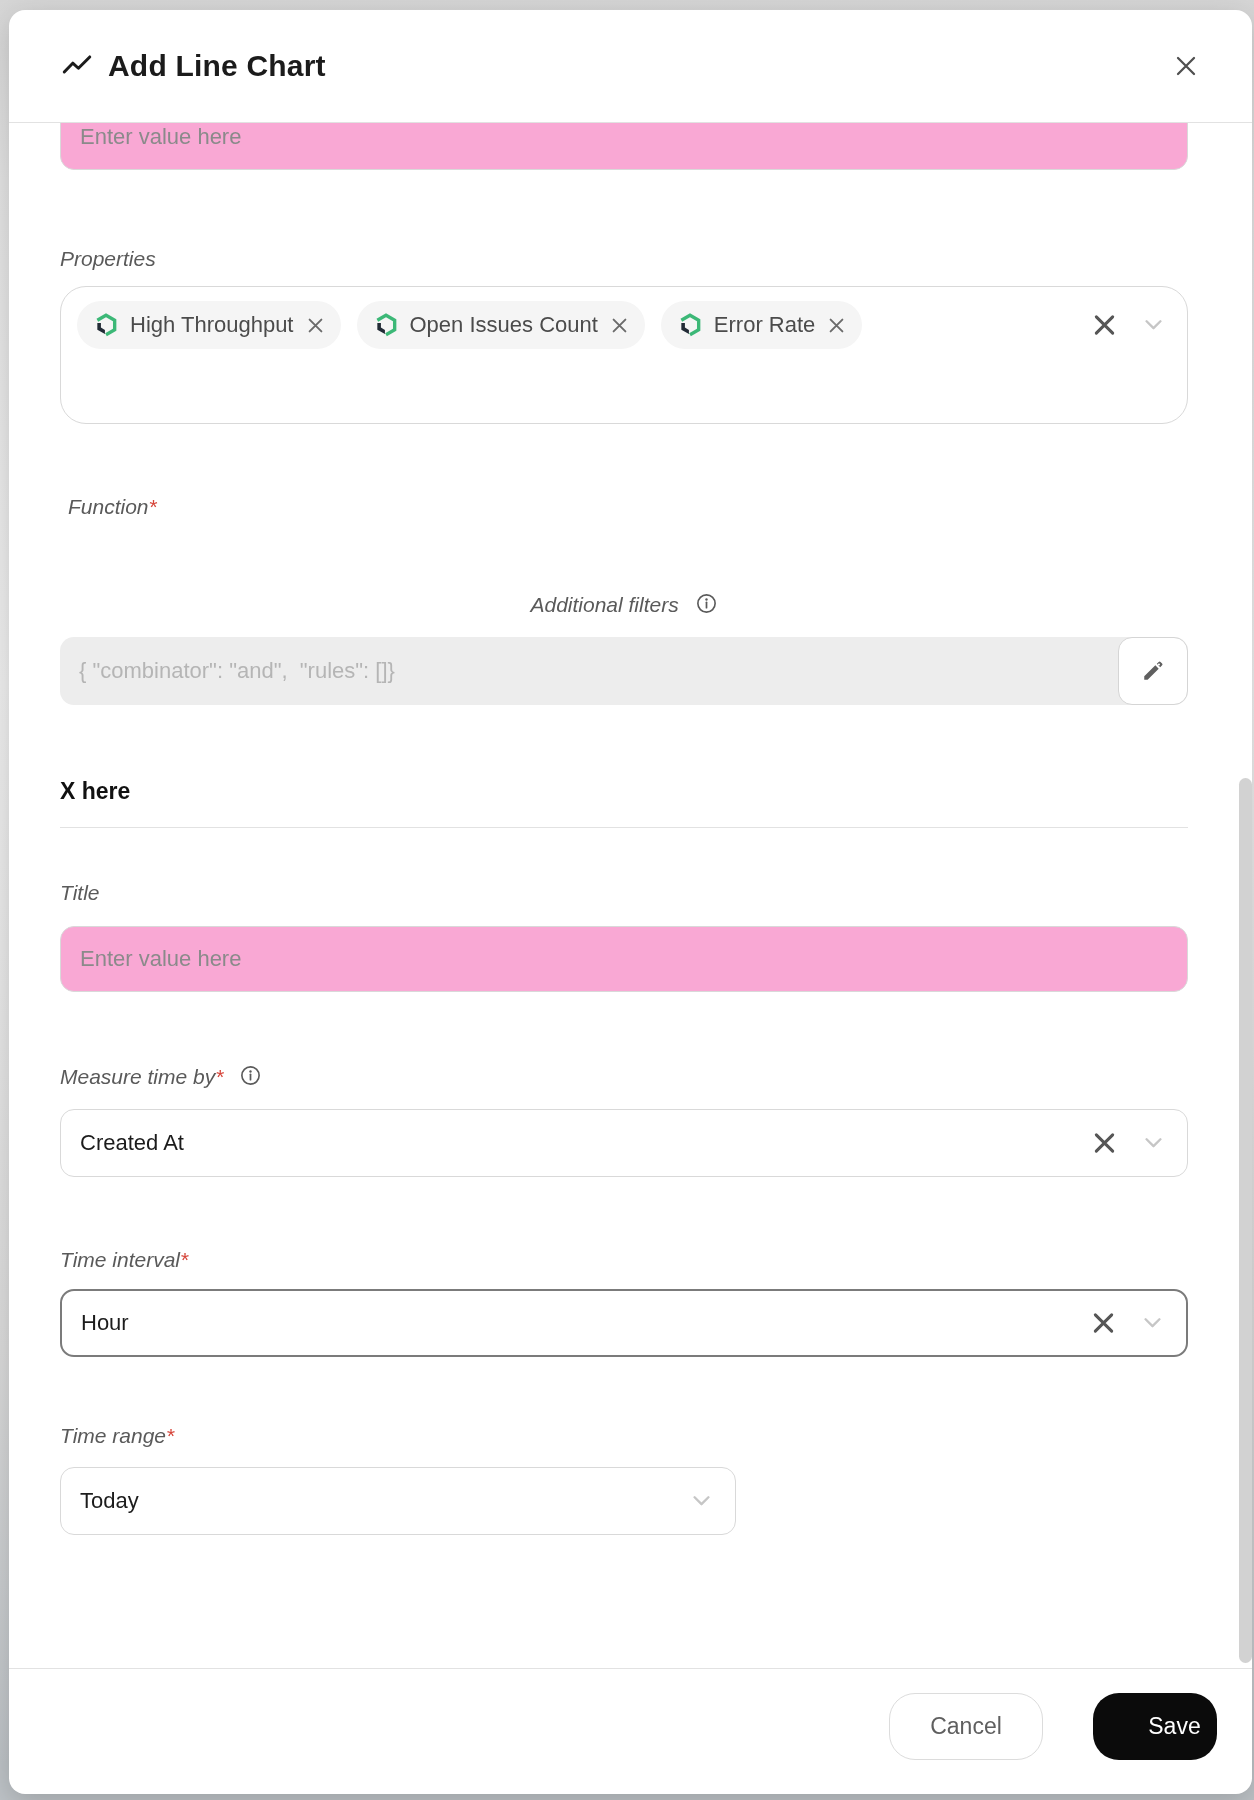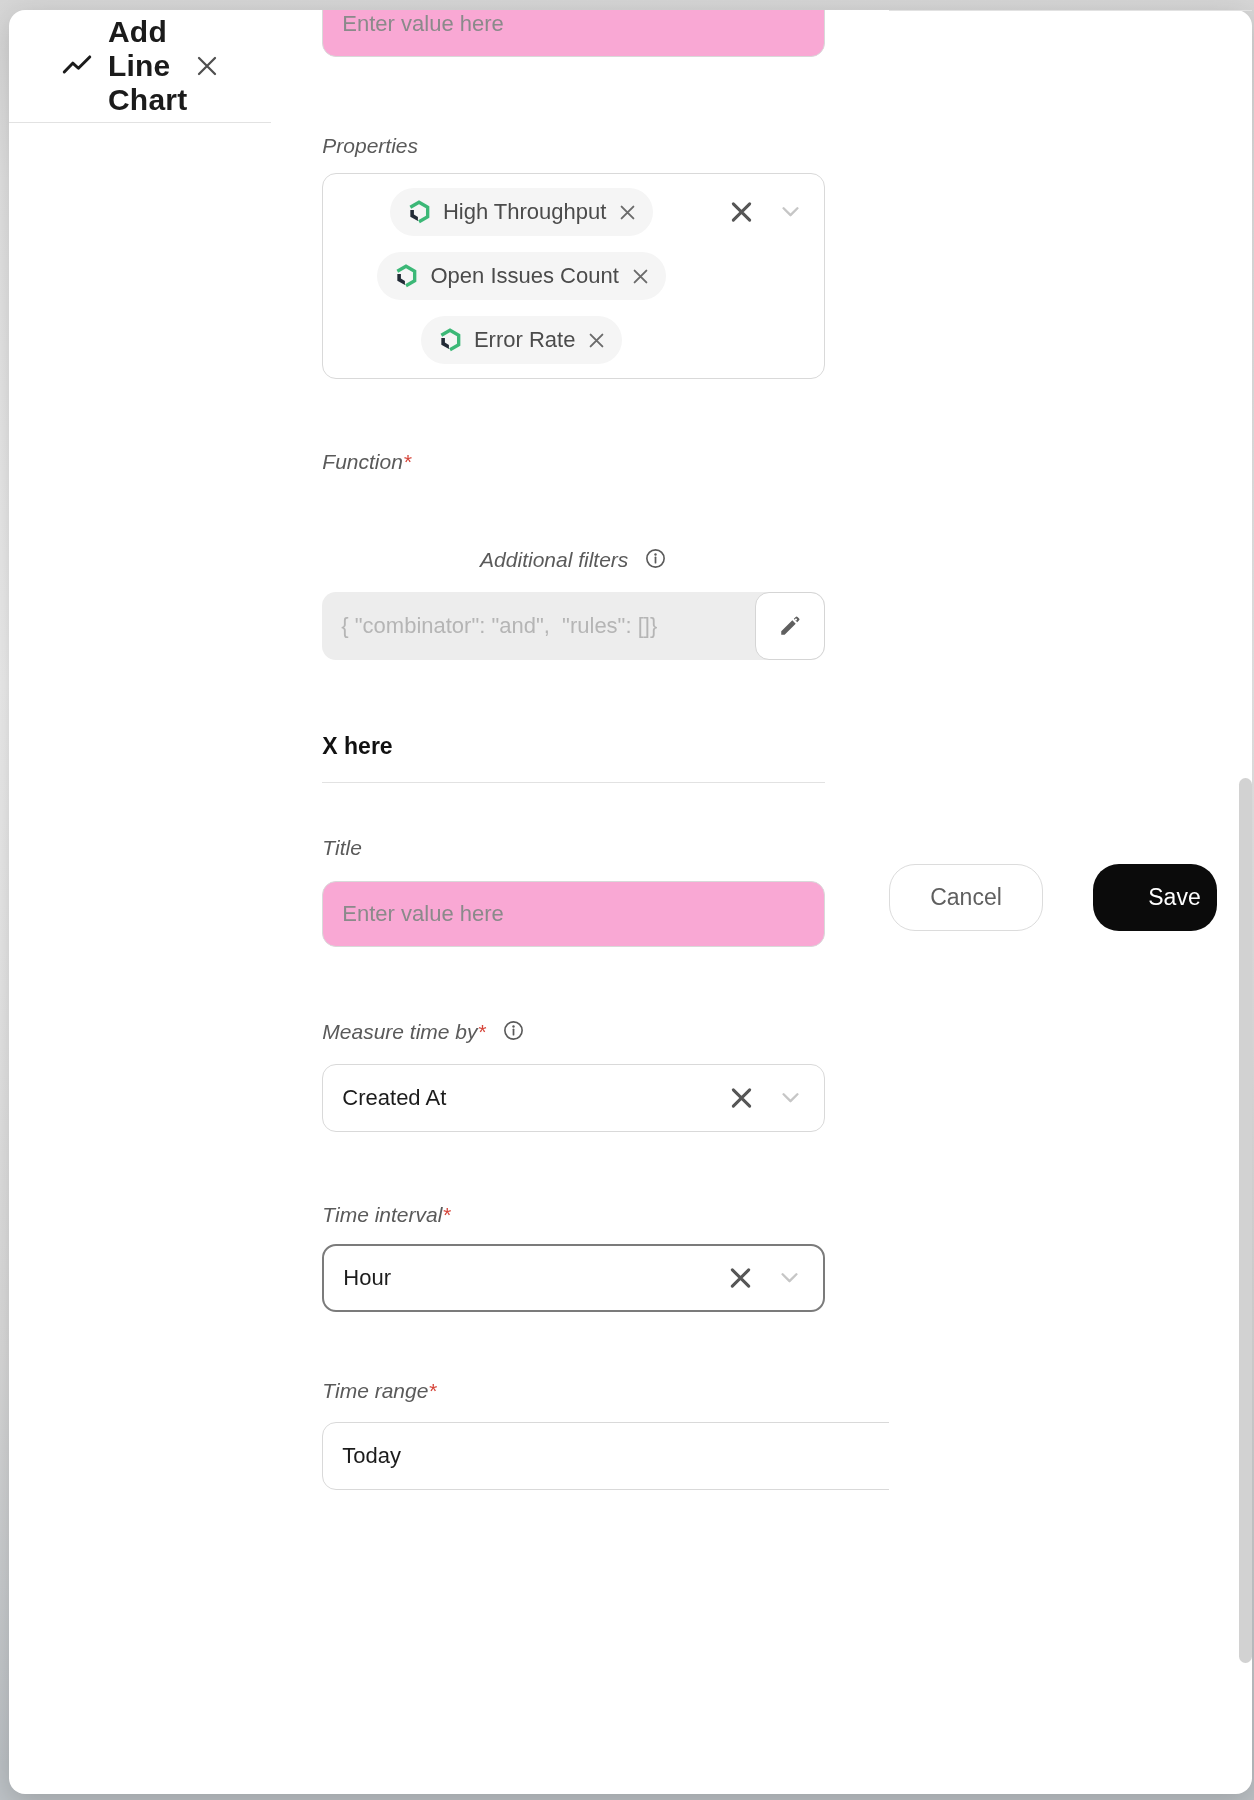--- a/index.html
+++ b/index.html
@@ -5,21 +5,21 @@
   * { box-sizing: border-box; margin: 0; padding: 0; }
   html, body { width: 1254px; height: 1800px; overflow: hidden; }
   body {
     font-family: "Liberation Sans", sans-serif;
     background: linear-gradient(180deg, #d6d6d6 0%, #e4e4e4 10%, #f0f0f0 38%, #e9e9e9 55%, #dcdcdc 75%, #bec3c7 98%);
   }
   .modal {
     position: absolute; left: 9px; top: 10px;
     width: 1243px; height: 1784px;
     background: #ffffff; border-radius: 16px;
-    display: flex; flex-direction: row;
+    display: flex; flex-direction: column;
     box-shadow: 0 8px 30px rgba(0,0,0,0.18);
   }
   
   .modal-header {
     height: 113px; flex: 0 0 113px;
     display: flex; align-items: center;
     padding: 0 48px 0 51px;
     border-bottom: 1px solid #e2e2e2;
   }
   .header-icon { width: 34px; height: 34px; margin-right: 14px; display: inline-flex; }
@@ -40,23 +40,23 @@
     border: 1px solid #d9d9d9; border-radius: 14px;
     padding: 0 19px; font-size: 22px; color: #1c1c1c;
     font-family: "Liberation Sans", sans-serif;
     background: #f9a8d4; outline: none; display: block;
   }
   .text-input::placeholder { color: #8a8a8a; }
   #top-input { margin-top: -19px; }
   
   .multiselect {
     position: relative;
-    border: 1px solid #d9d9d9; border-radius: 14px;
+    border: 1px solid #d9d9d9; border-radius: 26px;
     padding: 14px 120px 14px 16px; min-height: 138px;
-    display: flex; flex-wrap: wrap; gap: 16px 16px; align-content: flex-start; justify-content: center;
+    display: flex; flex-wrap: wrap; gap: 16px 16px; align-content: flex-start;
   }
   .tag {
     display: inline-flex; align-items: center;
     height: 48px; padding: 0 18px 0 16px;
     background: #f5f5f5; border-radius: 24px;
     font-size: 22px; color: #4b4b4b; cursor: default;
   }
   .tag-icon { width: 26px; height: 26px; margin-right: 11px; flex: 0 0 26px; }
   .tag-remove { margin-left: 14px; display: inline-flex; cursor: pointer; }
   
@@ -98,21 +98,21 @@
   .btn-cancel { width: 154px; background: #ffffff; border: 1px solid #dcdcdc; color: #5f5f5f; }
   .btn-save { width: 124px; background: #0b0b0b; border: none; color: #ffffff; padding-left: 39px; }
   
   .scrollbar-thumb {
     position: absolute; left: 1230px; top: 768px;
     width: 13px; height: 885px;
     background: #d2d2d2; border-radius: 7px; cursor: grab;
   }
   
   .m-props-label { margin-top: 76px; margin-bottom: 14px; }
-  .m-func-label { margin-top: 70px; margin-bottom: 16px; }
+  .m-func-label { margin-top: 70px; margin-bottom: 16px; margin-left: 8px; }
   .m-filters-label { margin-top: 72px; margin-bottom: 16px; text-align: center; }
   .m-xaxis { margin-top: 72px; }
   .m-title-label { margin-top: 52px; margin-bottom: 20px; }
   .m-measure-label { margin-top: 72px; margin-bottom: 16px; }
   .m-interval-label { margin-top: 70px; margin-bottom: 16px; }
   .m-range-label { margin-top: 66px; margin-bottom: 18px; }
   .w-narrow { width: 676px; padding-right: 60px; }
 </style>
 </head>
 <body>

